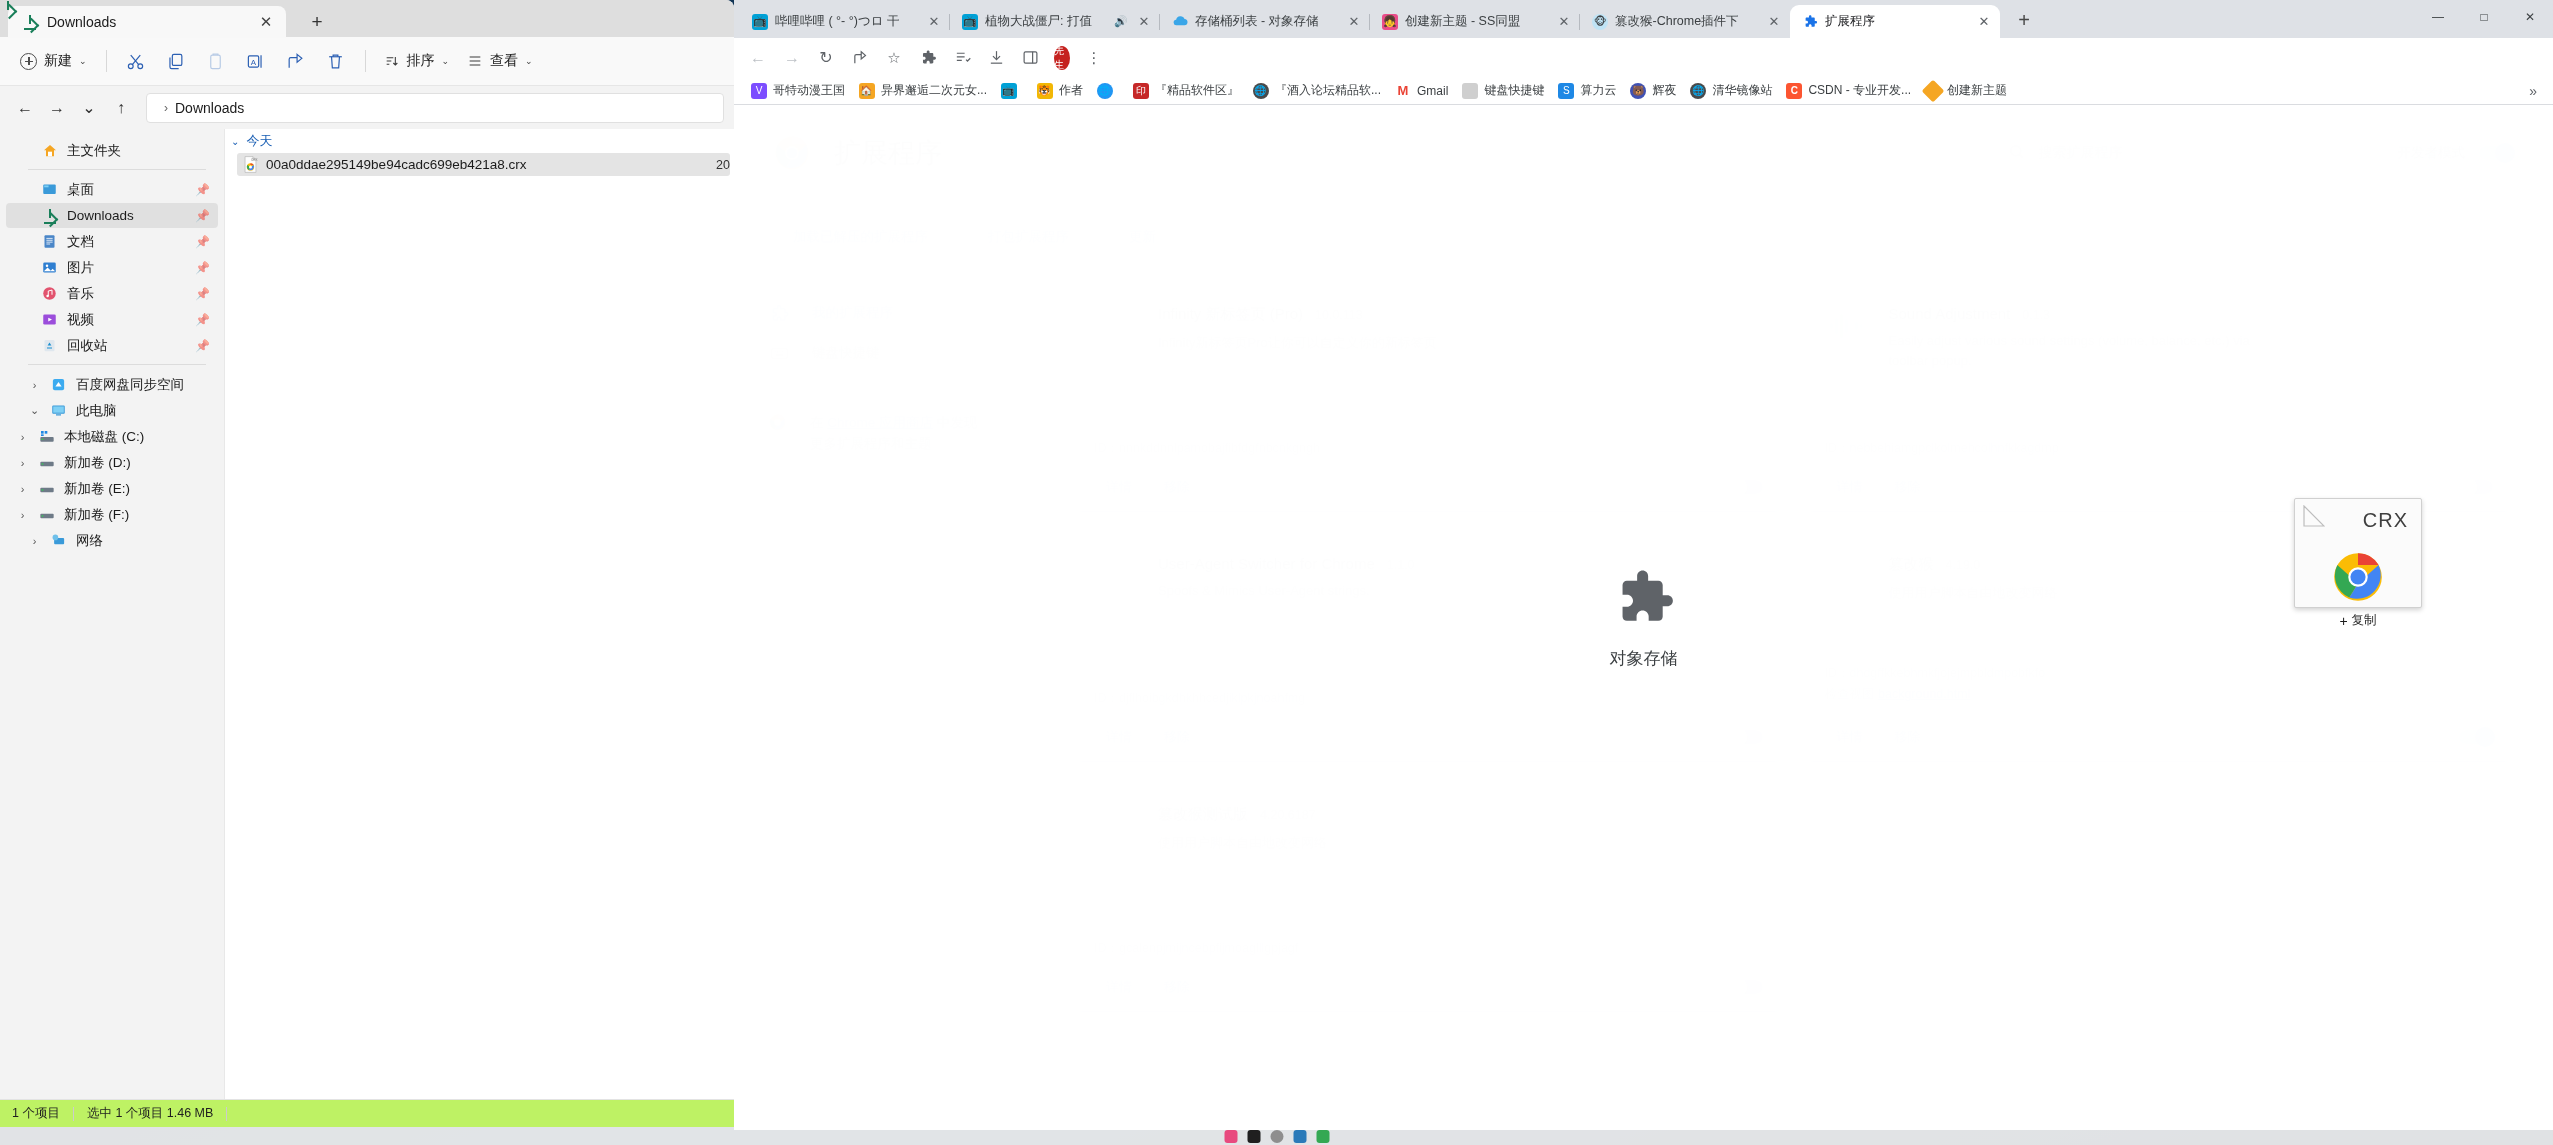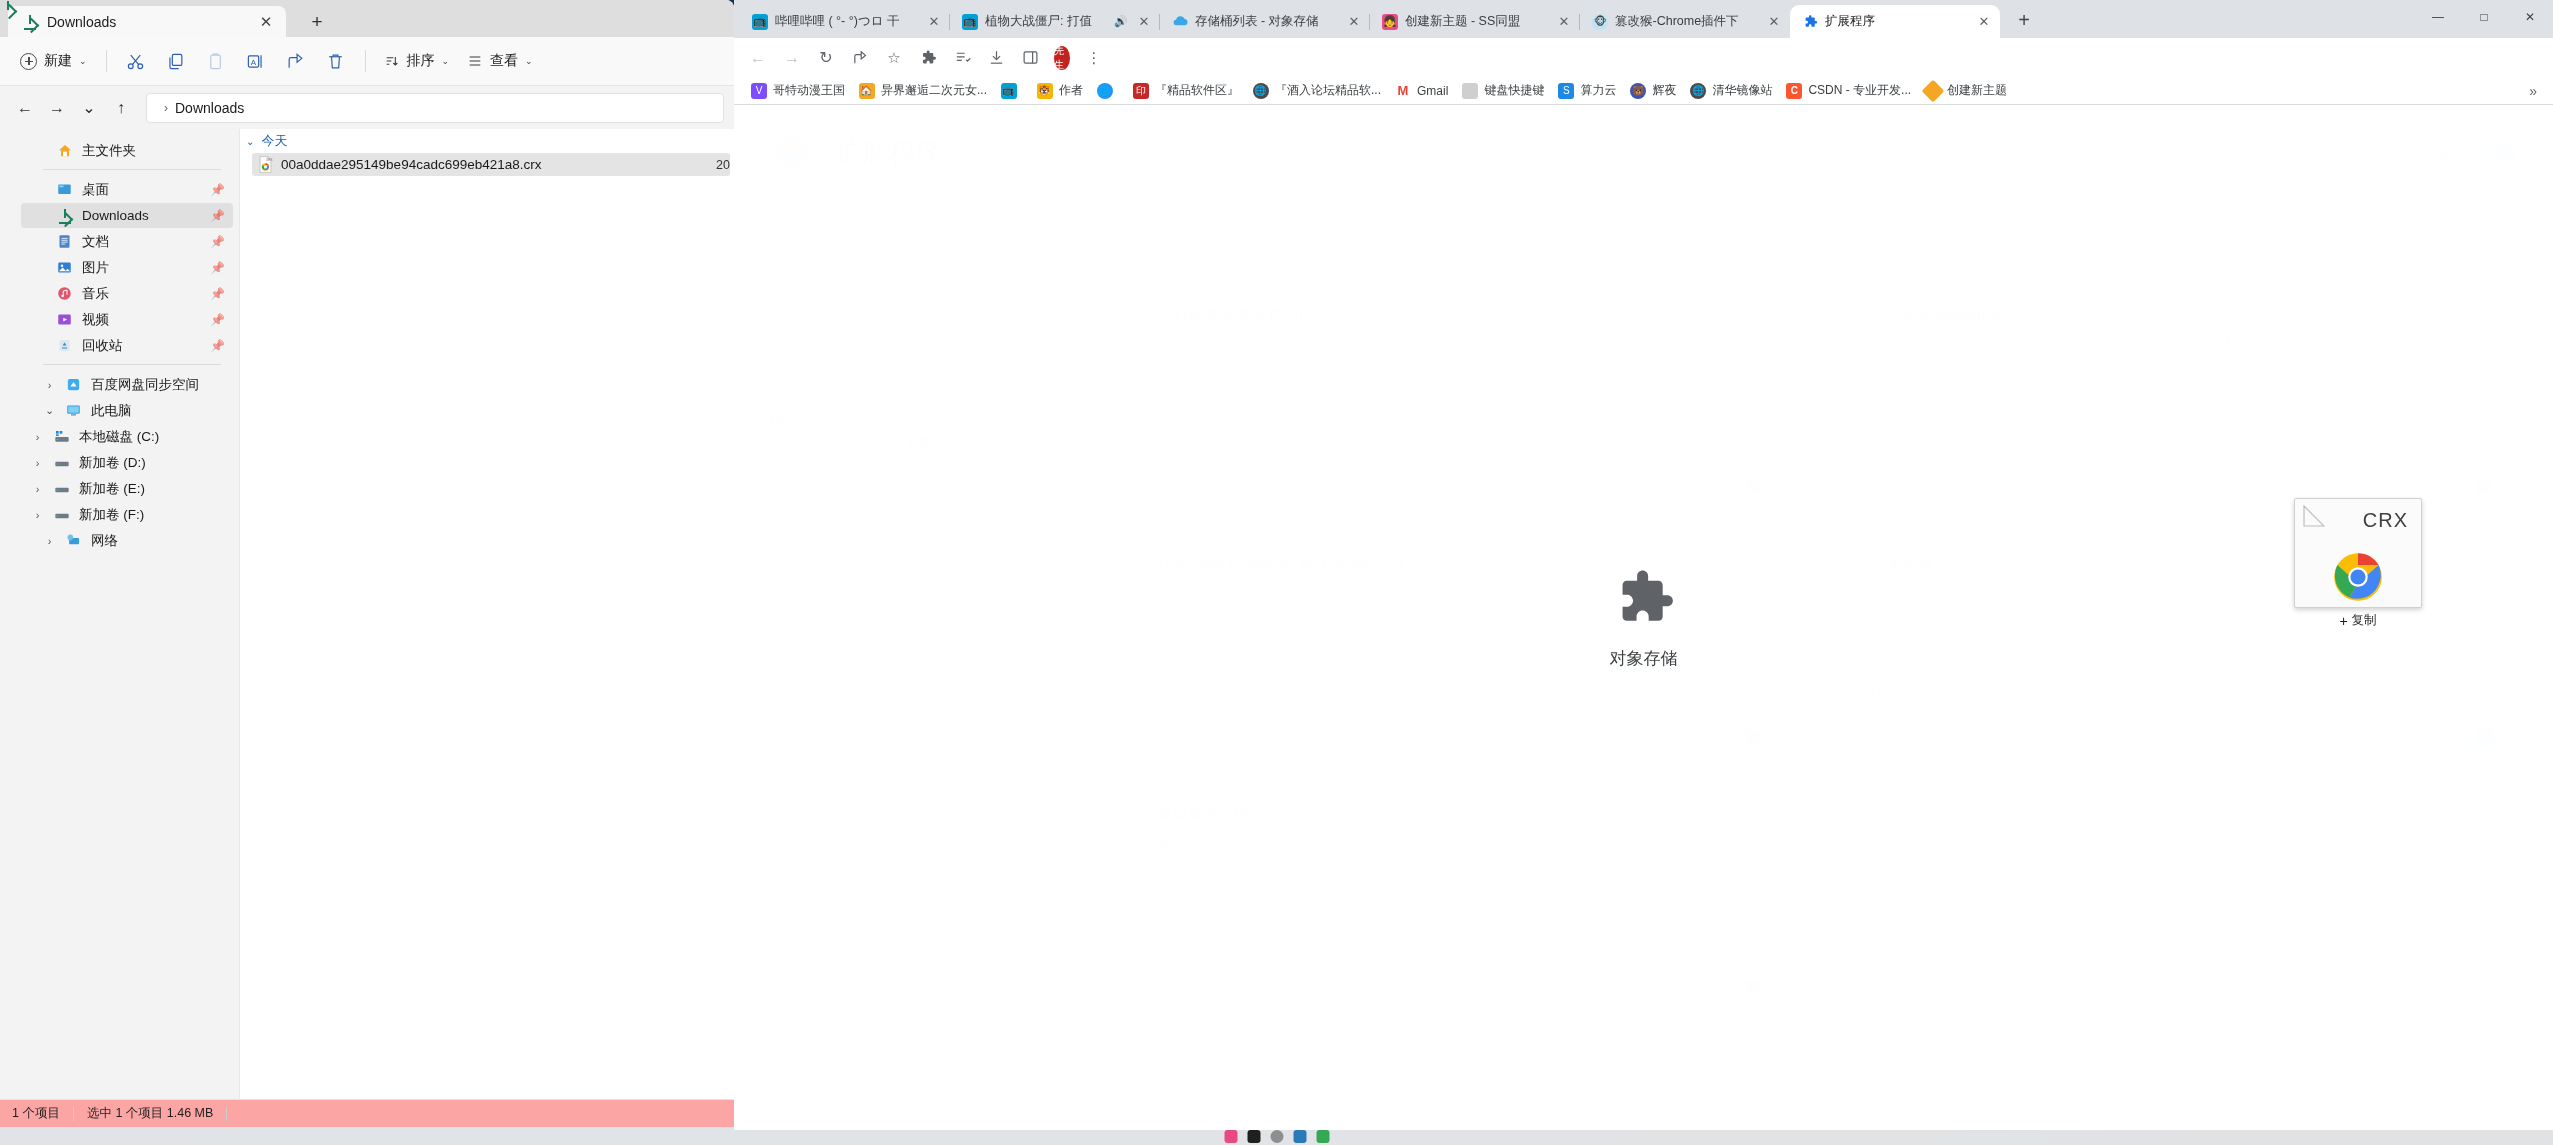--- a/index.html
+++ b/index.html
@@ -96,21 +96,20 @@
     border: 1px solid #e0e0e0; border-radius: 4px;
     display: flex; align-items: center; gap: 7px; padding: 0 10px;
     font-size: 14px; color: #1b1b1b;
   }
   .addr-sep { color: #666; font-size: 12px; }
 
   .ex-body { display: flex; height: calc(1127px - 37px - 49px - 43px - 28px); }
   .ex-nav {
     width: 224px; padding-top: 8px; overflow: hidden;
     background: #f3f3f3;
-    margin-left: 15px;
   }
   .nav-item {
     height: 25px; display: flex; align-items: center; gap: 9px;
     padding-left: 22px; padding-right: 8px; font-size: 13.5px; color: #1b1b1b;
     border-radius: 4px; margin: 1px 6px; position: relative;
   }
   .nav-item.sel { background: #e0e0e0; }
   .nav-item .chev { width: 13px; font-size: 11px; color: #555; flex: 0 0 13px; text-align:center;}
   .nav-item .ico { width: 17px; height: 17px; flex: 0 0 17px; display:flex; align-items:center; justify-content:center; }
   .nav-item .txt { white-space: nowrap; overflow:hidden; }
@@ -130,21 +129,21 @@
   .file-row {
     height: 23px; display: flex; align-items: center; gap: 8px;
     margin-left: 12px; margin-right: 4px; background: #e4e4e4; border-radius: 3px;
     padding-left: 6px; font-size: 13.5px; color: #1b1b1b;
   }
   .crx-mini { width: 15px; height: 17px; flex:0 0 15px; position: relative; }
 
   .ex-status {
     position:absolute; left:0; bottom:0; width: 734px; height: 28px;
     display:flex; align-items:center; gap: 0px; font-size: 12.5px; color:#1f1f1f;
-    background:#fca5a5; border-top:1px solid #e3e3e3; padding-left: 12px;
+    background:#bef264; border-top:1px solid #e3e3e3; padding-left: 12px;
   }
   .st-sep { width:1px; height:14px; background:#ccc; margin: 0 13px; }
 
   
   .chrome {
     position: absolute; left: 734px; top: 0; width: 1819px; height: 1130px;
     background: #fff; overflow: hidden;
   }
   .cr-tabstrip {
     height: 38px; background: #dee1e6; display: flex; align-items: flex-end;

